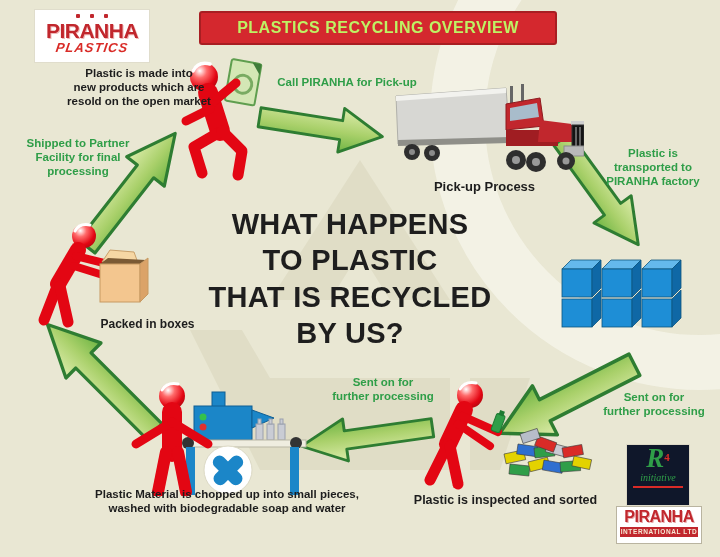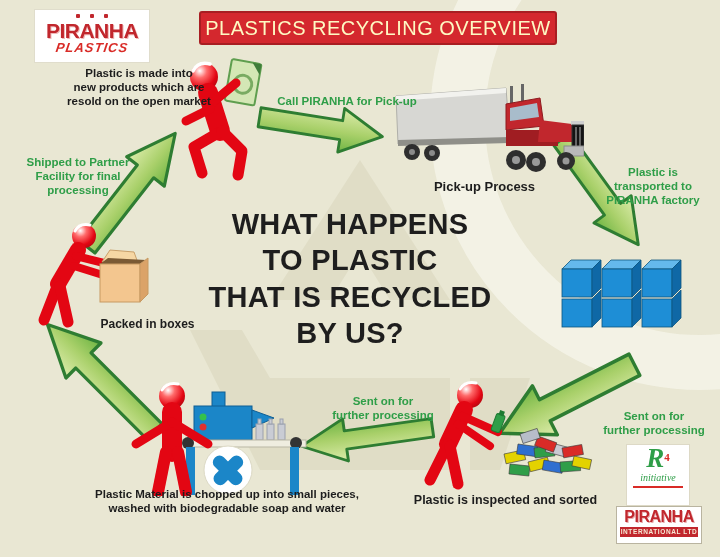--- a/index.html
+++ b/index.html
@@ -9,41 +9,41 @@
   }
   
   .wm-ring{position:absolute;left:430px;top:-150px;width:430px;height:430px;
     border:55px solid rgba(252,252,244,.55);border-radius:50%;}
   .wm-recycle{position:absolute;left:150px;top:140px;opacity:.55;}
   
   .caption,.glabel,.title{
     position:absolute;font-weight:bold;text-align:center;
     white-space:pre-line;line-height:1.22;z-index:6;}
   .caption{color:#1d1d1d;font-size:11.5px;}
-  .glabel{color:#2f9e48;font-size:11.5px;margin-top:19px;}
+  .glabel{color:#2f9e48;font-size:11.5px;}
   .title{font-size:29px;line-height:1.25;color:#1e1e1e;letter-spacing:.3px;}
   
   .arrow{position:absolute;z-index:2;transform-origin:50% 50%;}
   .art{position:absolute;z-index:3;}
   
   .logo-plastics{position:absolute;left:34px;top:9px;width:116px;height:54px;background:#fff;
     border:1px solid #e0ddcc;z-index:6;text-align:center;padding-top:3px;box-sizing:border-box;}
   .logo-plastics .marks{height:6px;display:flex;justify-content:center;gap:10px;margin-top:1px;}
   .logo-plastics .marks i{width:4px;height:4px;background:#c1272d;border-radius:1px;display:block;}
   .logo-plastics .big{font-size:21px;font-weight:bold;color:#c1272d;letter-spacing:-.5px;
     line-height:1.0;text-shadow:1px 1px 0 #f0b9b9;}
   .logo-plastics .small{font-size:13px;font-weight:bold;font-style:italic;color:#d92b27;
     letter-spacing:1px;transform:skewX(-8deg);line-height:1.1;}
   
   .banner{position:absolute;left:199px;top:11px;width:358px;height:34px;background:#d4282e;
     border:2px solid #a81e22;border-radius:3px;z-index:6;display:flex;align-items:center;
     justify-content:center;box-sizing:border-box;}
-  .banner span{color:#fef9c3;font-weight:normal;font-size:20px;letter-spacing:.5px;}
-  
-  .logo-r4{position:absolute;left:626px;top:444px;width:62px;height:60px;background:#ffffff;
+  .banner span{color:#bef264;font-weight:bold;font-size:16px;letter-spacing:.5px;}
+  
+  .logo-r4{position:absolute;left:626px;top:444px;width:62px;height:60px;background:#0f172a;
     border:1px solid #ddd9c6;z-index:6;text-align:center;font-family:"Liberation Serif",serif;}
   .logo-r4 .r{font-size:27px;font-style:italic;font-weight:bold;color:#2f9e48;line-height:1;}
   .logo-r4 .sup{font-size:11px;color:#d92b27;vertical-align:super;font-weight:bold;}
   .logo-r4 .word{font-size:10px;font-style:italic;color:#2f9e48;line-height:1;display:block;margin-top:1px;}
   .logo-r4 .bar{width:80%;height:2px;background:#d92b27;margin:3px auto 0;}
   .logo-intl{position:absolute;left:616px;top:506px;width:86px;height:38px;background:#fff;
     border:1px solid #b9b4a0;z-index:6;text-align:center;padding-top:2px;box-sizing:border-box;}
   .logo-intl .big{font-size:16px;font-weight:bold;color:#c1272d;letter-spacing:-.5px;line-height:1.05;
     text-shadow:1px 1px 0 #e8b0b0;}
   .logo-intl .strip{margin:1px 3px 0;background:#c1272d;color:#f7ead6;font-size:6.5px;

